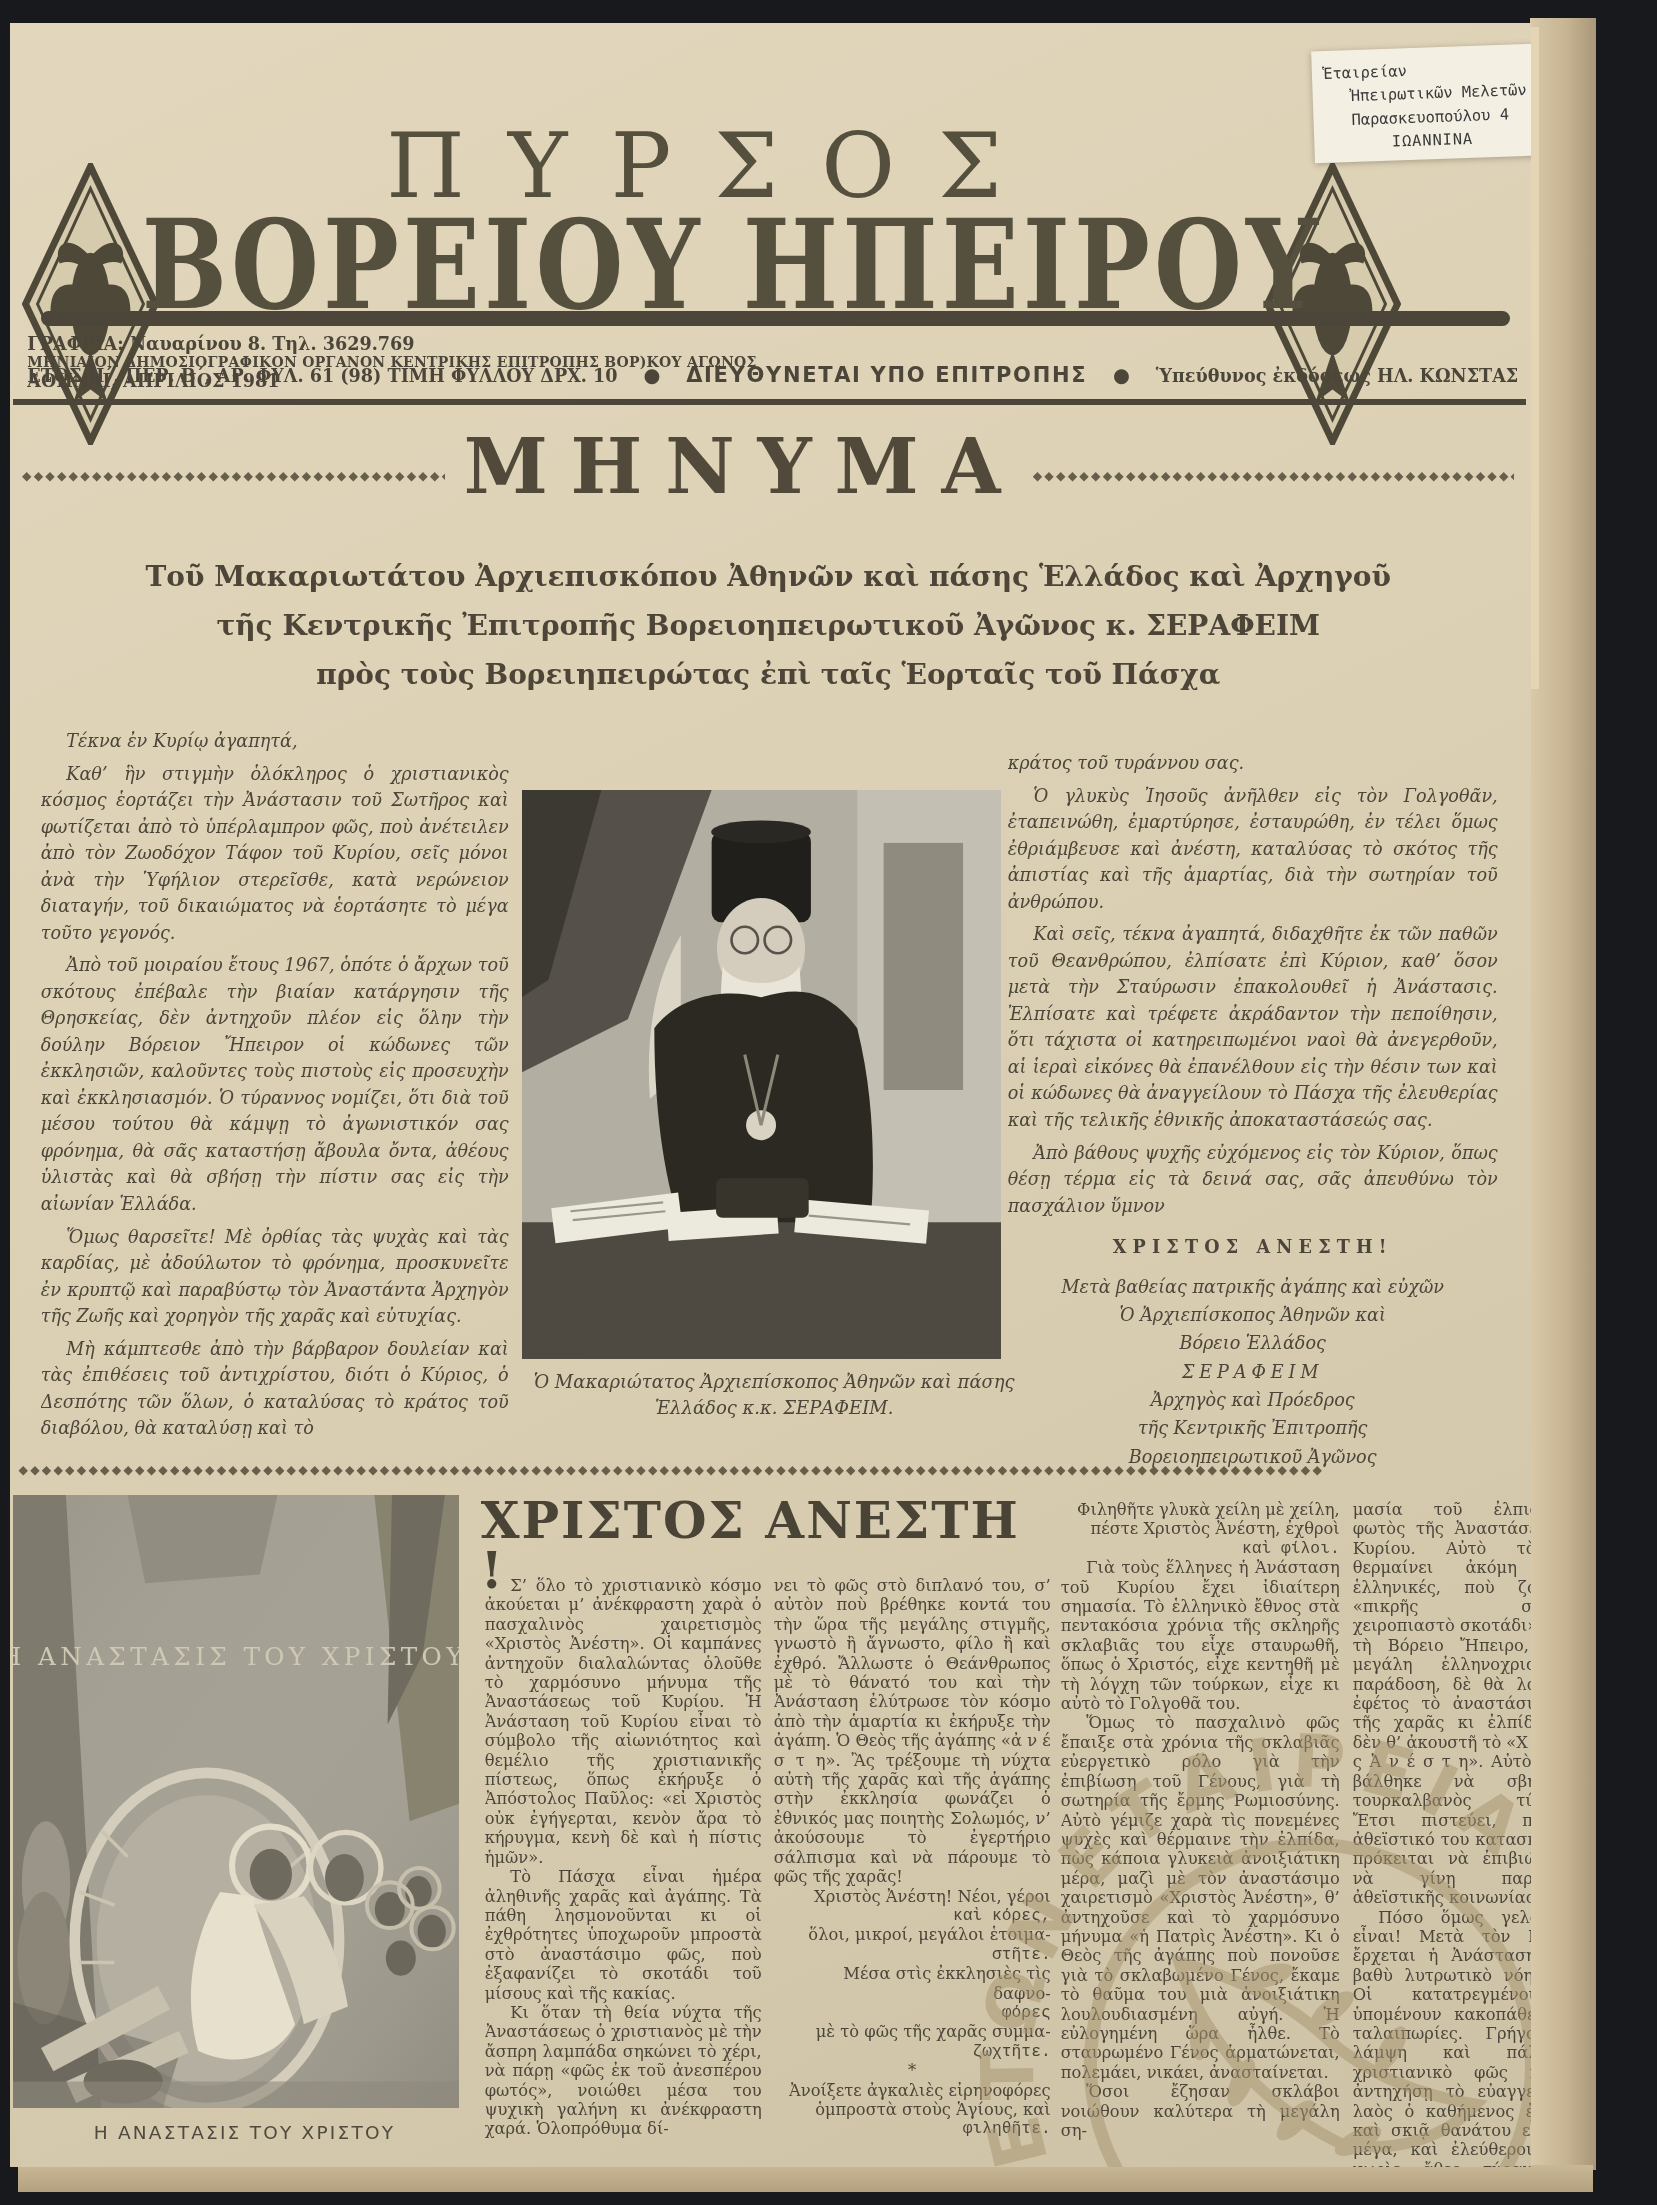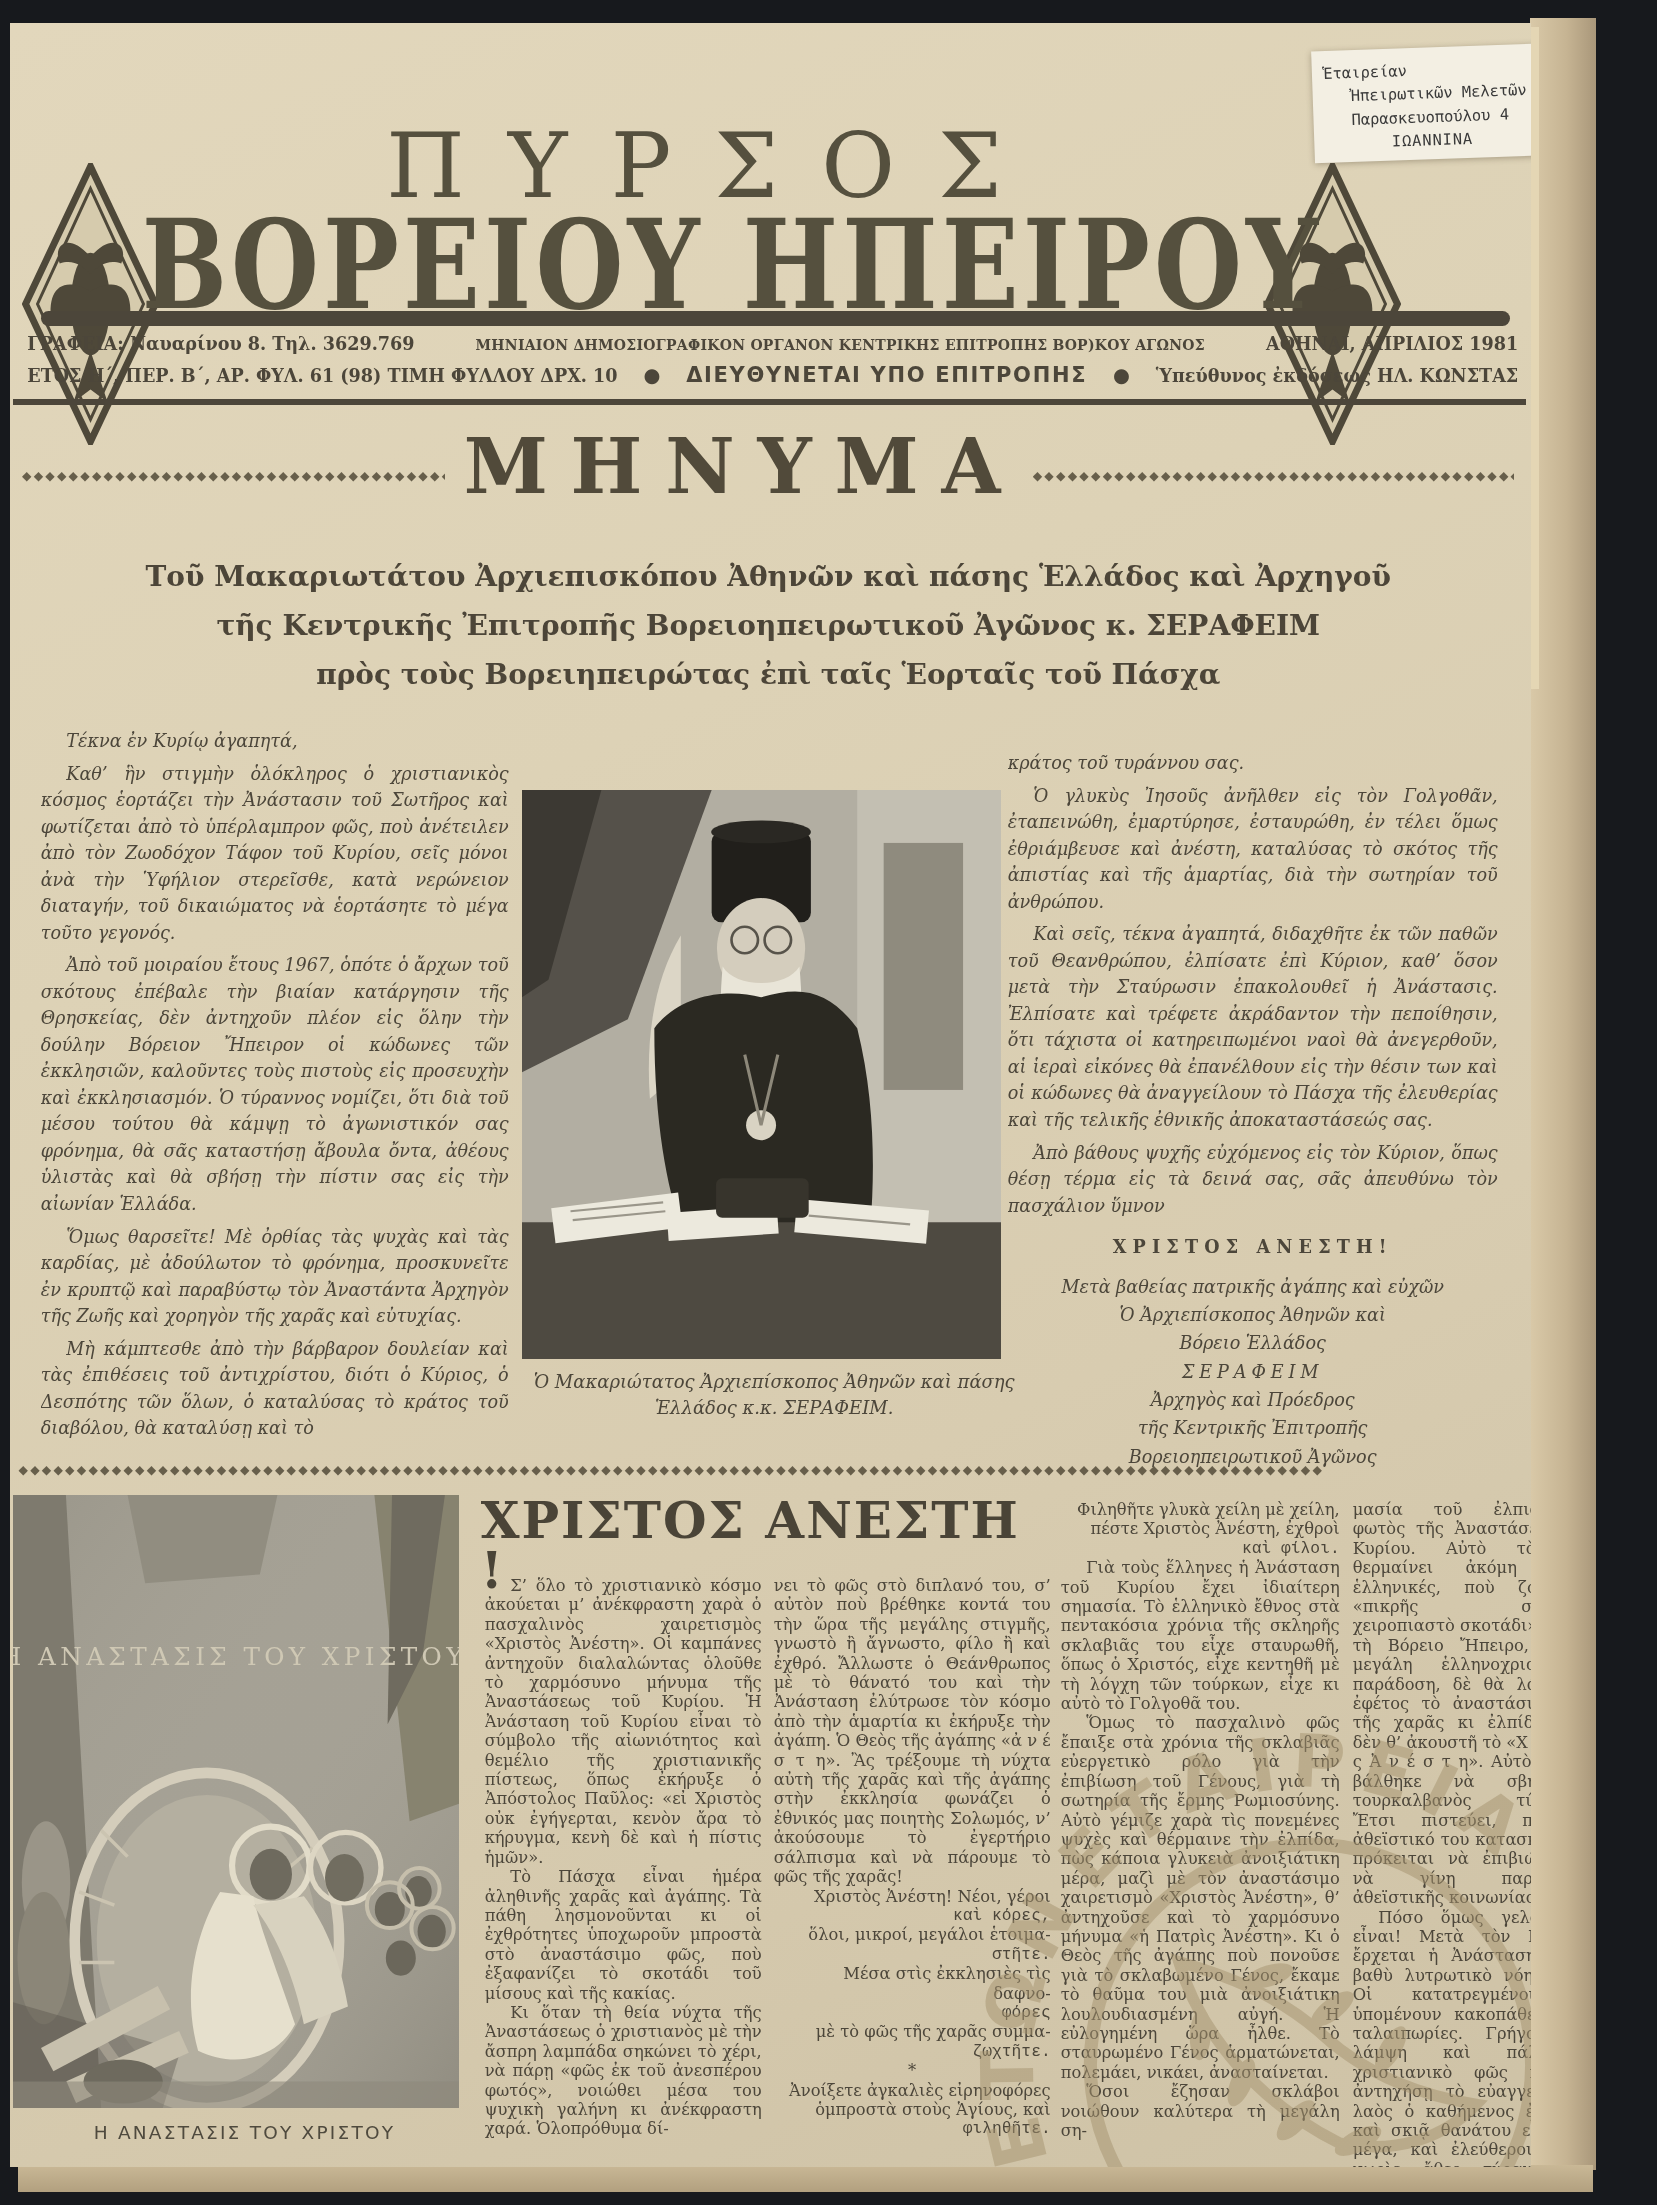--- a/index.html
+++ b/index.html
@@ -20,21 +20,21 @@
   
   .orn{position:absolute;top:140px;width:137px;height:282px;}
   .ornL{left:12.3px;} .ornR{left:1254px;}
   .mast-top{position:absolute;left:146px;top:98px;width:1120px;text-align:center;
             font-size:90px;letter-spacing:.48em;color:#55503e;font-weight:400;line-height:1;}
   .mast-main{position:absolute;left:132px;top:180px;width:1147px;text-align:center;white-space:nowrap;
              font-size:101px;font-weight:bold;color:#55503e;letter-spacing:.04em;line-height:1;
              transform:scaleY(1.22);transform-origin:top center;}
   .rule-thick{position:absolute;left:31px;top:288px;width:1469px;height:15px;background:#4c463a;border-radius:7.5px;}
   .info{position:absolute;left:17.6px;width:1491px;display:flex;justify-content:space-between;align-items:baseline;font-weight:bold;}
-  .info1{top:310px;font-size:17.6px;}
+  .info1{top:310px;font-size:17.6px;flex-direction:column;}
   .info1 .mid{font-size:14px;letter-spacing:.02em;}
   .info2{top:340px;font-size:17.6px;}
   .info2 .big{font-family:"DejaVu Sans","Liberation Sans",sans-serif;font-size:21px;letter-spacing:.08em;font-weight:700;}
   .info2 .dot{font-size:19.4px;}
   .rule-thin{position:absolute;left:3.5px;top:376px;width:1513px;height:5.7px;background:#4c463a;}
   
   .dch,.dcv{position:absolute;overflow:hidden;color:#5b5340;opacity:.9;font-family:"DejaVu Sans",sans-serif;}
   .dch{height:15px;font-size:12.3px;letter-spacing:2.2px;line-height:15px;white-space:nowrap;}
   .dcv{width:15px;font-size:12.3px;letter-spacing:2.2px;line-height:15px;}
   .dch::before{content:"◆◆◆◆◆◆◆◆◆◆◆◆◆◆◆◆◆◆◆◆◆◆◆◆◆◆◆◆◆◆◆◆◆◆◆◆◆◆◆◆◆◆◆◆◆◆◆◆◆◆◆◆◆◆◆◆◆◆◆◆◆◆◆◆◆◆◆◆◆◆◆◆◆◆◆◆◆◆◆◆◆◆◆◆◆◆◆◆◆◆◆◆◆◆◆◆◆◆◆◆◆◆◆◆◆◆◆◆◆◆◆◆";}

